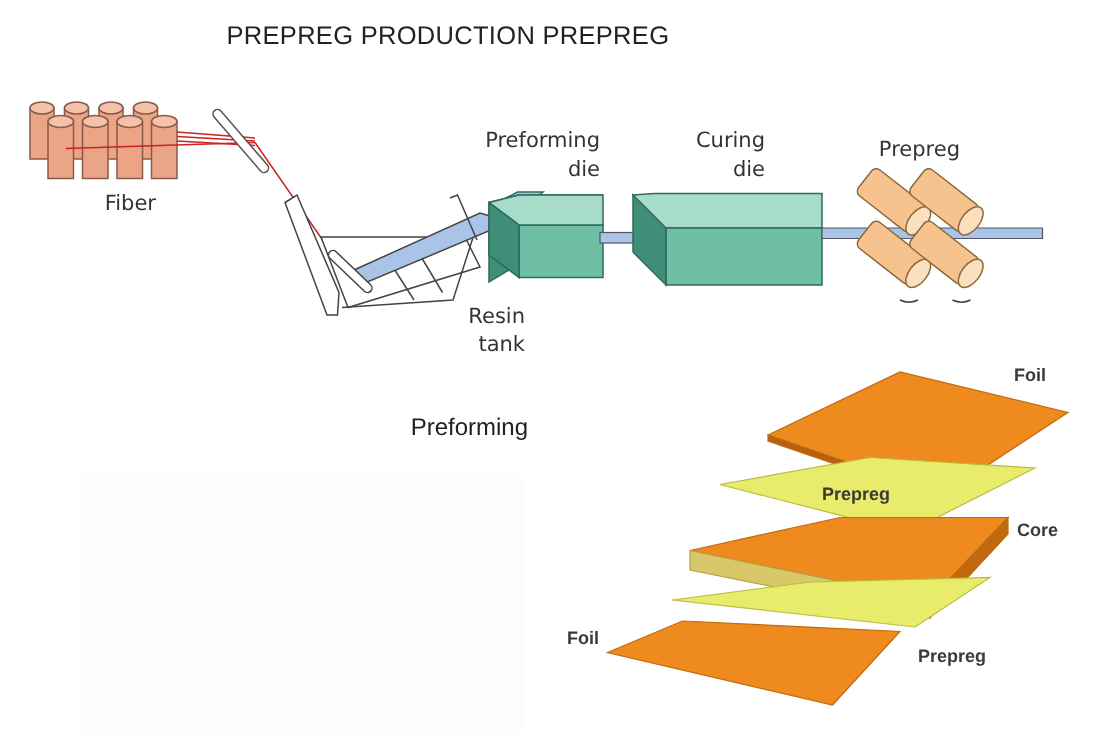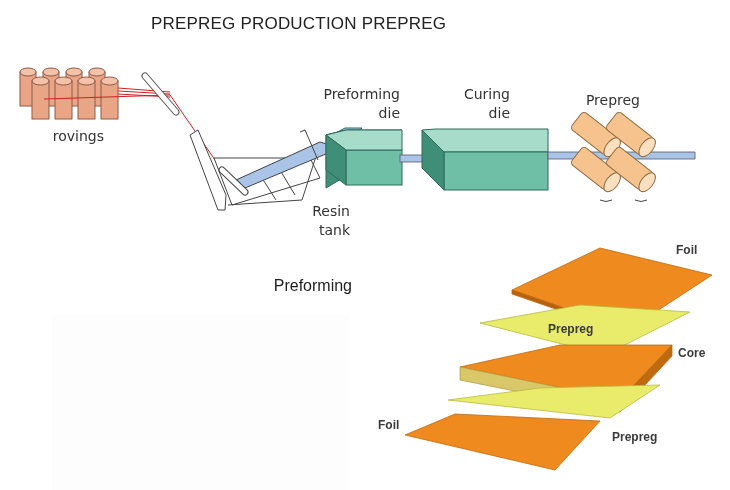--- a/index.html
+++ b/index.html
@@ -110,21 +110,21 @@
     <polygon points="480,323 580,305 690,312 605,355" fill="#e8ec6a" stroke="#b8bb40"></polygon>
     <polygon points="460,367 560,345 672,345 620,400" fill="#ee8a1e"></polygon>
     <polygon points="460,367 620,400 620,412 460,380" fill="#d8c86a" stroke="#b8a040"></polygon>
     <polygon points="620,400 672,345 672,356 620,412" fill="#c06a10"></polygon>
     <polygon points="448,400 540,388 660,385 610,418" fill="#e8ec6a" stroke="#b8bb40"></polygon>
     <polygon points="405,435 455,414 600,421 555,470" fill="#ee8a1e"></polygon>
   </g>
 </svg>
 
 <div class="lbl" style="left:24px;top:127px;width:80px;">
-  <div>rovings</div>
+  <div>Fiber</div>
 </div>
 <div class="lbl" style="left:240px;top:202px;width:110px;">
   <div>Resin</div>
   <div>tank</div>
 </div>
 <div class="lbl" style="left:222px;top:276px;width:130px;font-size:16px;color:#222;font-family:'Liberation Sans',sans-serif;">Preforming</div>
 <div class="lbl" style="left:300px;top:85px;width:100px;">
   <div>Preforming</div>
   <div>die</div>
 </div>

